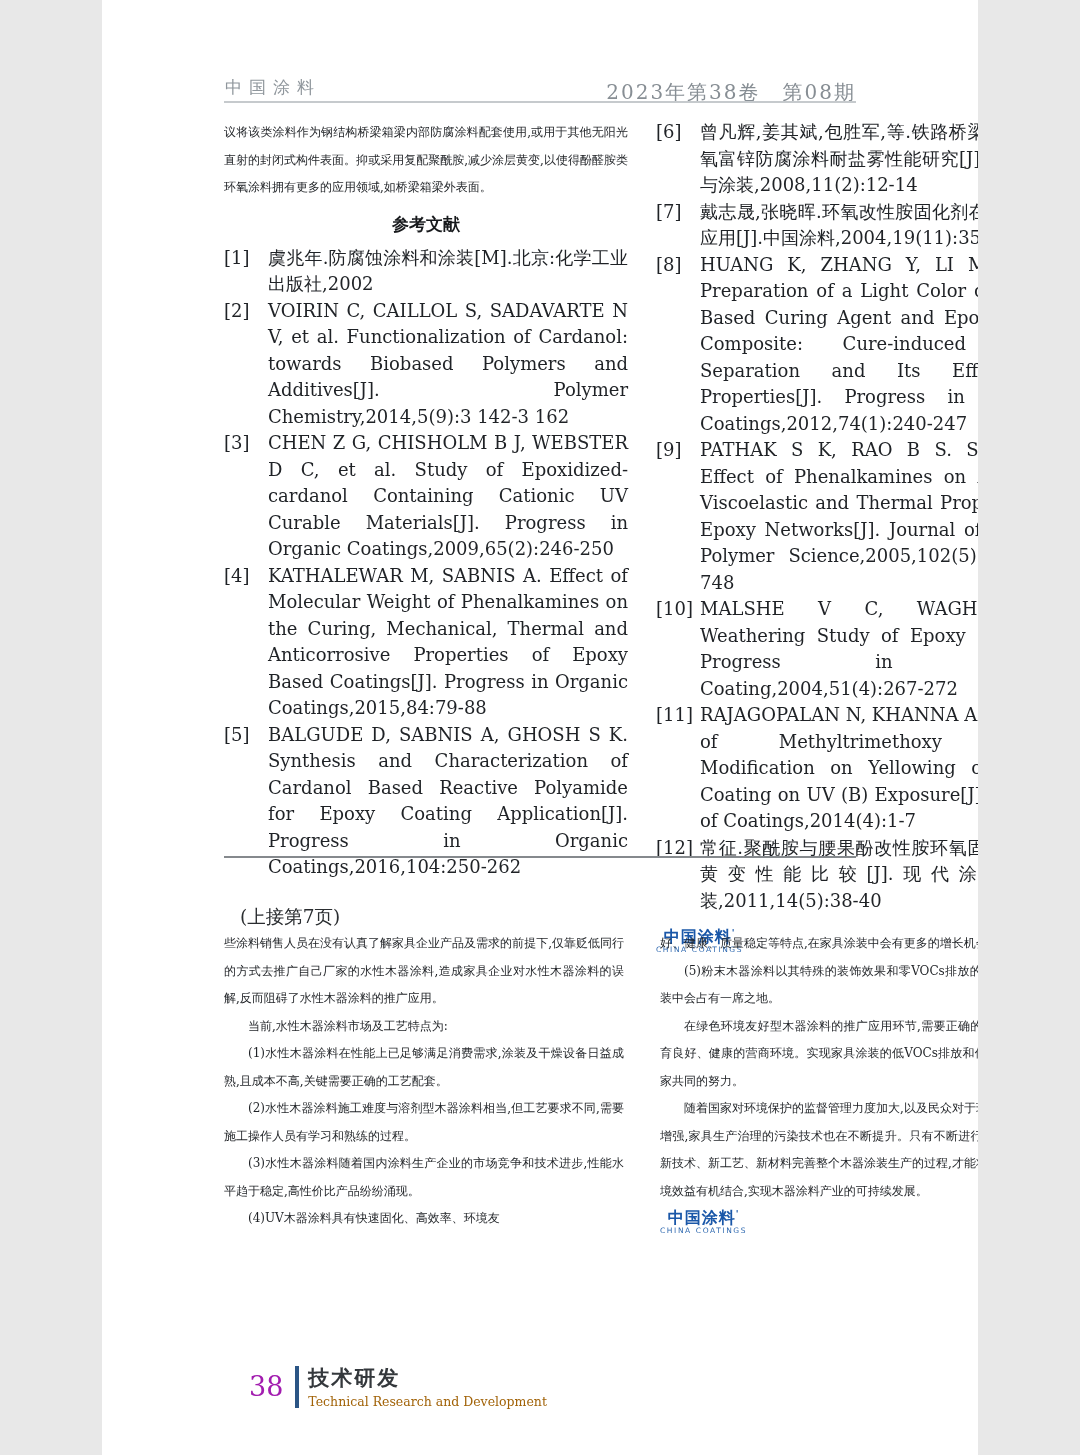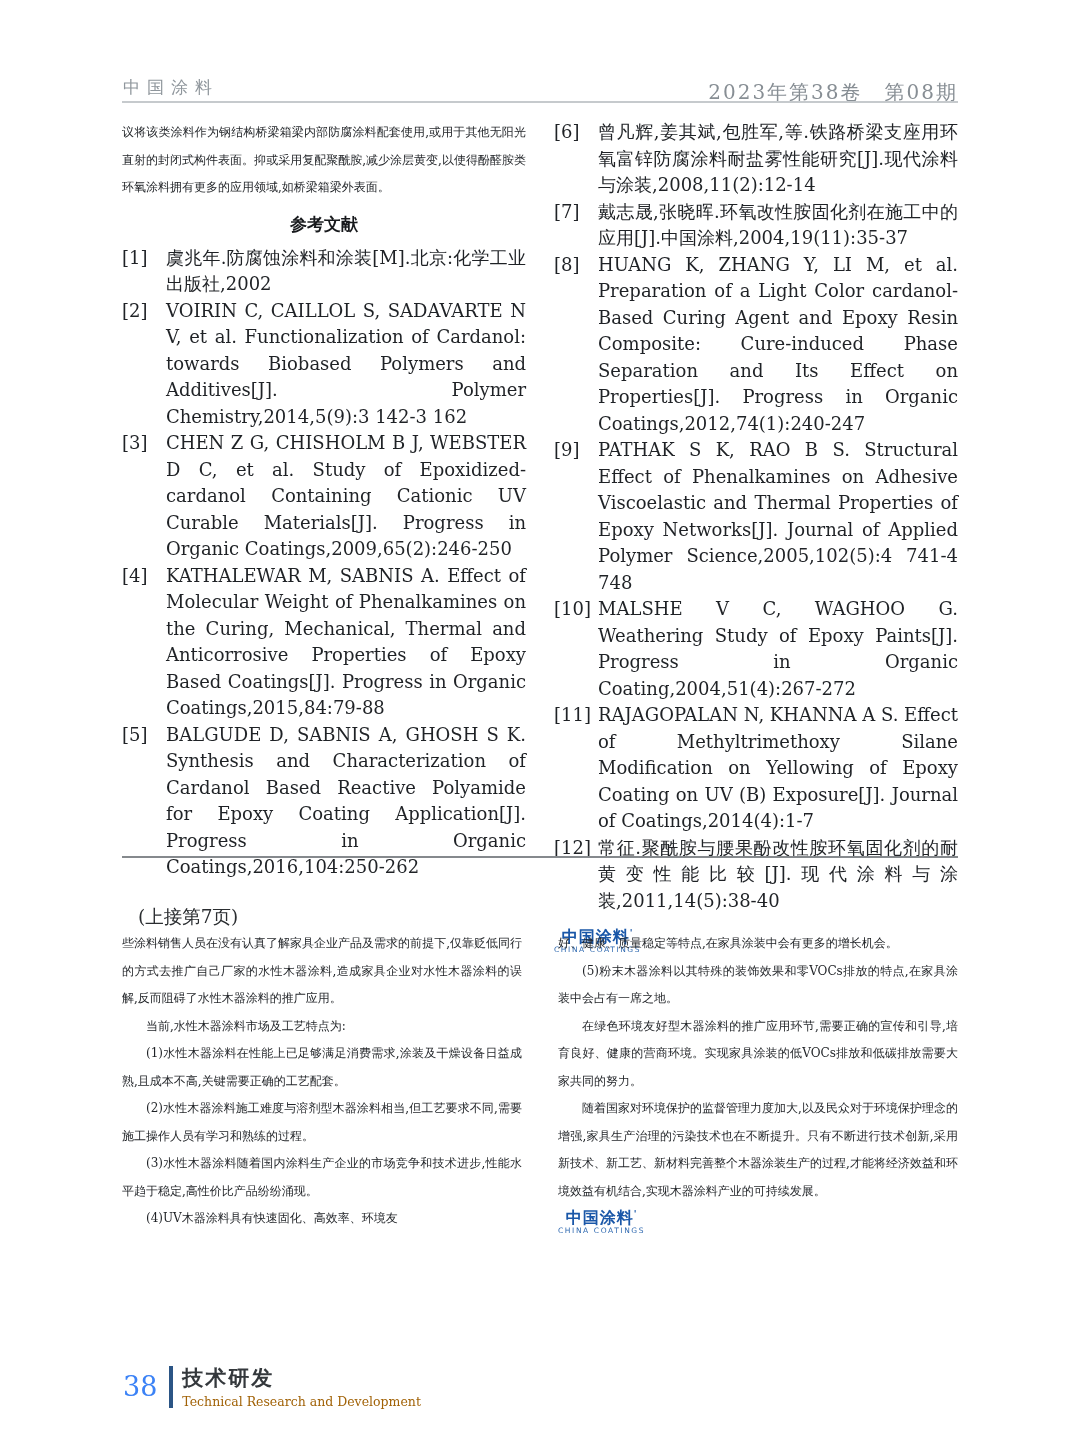--- a/index.html
+++ b/index.html
@@ -1,19 +1,19 @@
 <!DOCTYPE html>
 <html><head>
 <meta charset="utf-8">
 <style>
   * { margin:0; padding:0; box-sizing:border-box; }
   html,body { background:#e8e8e8; }
   .page {
     position:relative;
-    width:1080px; height:1455px;
+    width:876px; height:1455px;
     background:#ffffff;
     font-family:"DejaVu Serif","Liberation Serif",serif;
     color:#26282b;
     margin:0 auto;
     overflow:hidden;
   }
   
   .hdr-left {
     position:absolute; left:123px; top:76px;
     font-size:17px; letter-spacing:7px; color:#8f969c;
@@ -65,22 +65,23 @@
   .continuation {
     position:absolute; left:138px; top:876px;
     font-size:18.5px; color:#2a2d30;margin-top:28px;
   }
   
   .footer {
     position:absolute; left:123px; top:1364px;
     display:flex; align-items:center;
   }
   .footer-pagenum {
-    font-size:27px; color:#3b82f6; margin-right:12px;
+    font-size:27px; color:#a21caf; margin-right:12px;
     font-family:"DejaVu Serif","Liberation Serif",serif;
+    margin-left:24px;
   }
   .footer-bar { width:4px; height:42px; background:#2b5585; margin-right:9px; }
   .footer-cn {
     font-size:21px; font-weight:bold; color:#34383c; letter-spacing:2px;
     font-family:Liberation Serif, serif;
   }
   .footer-en {
     font-size:12.5px; color:#a16207; margin-top:2px;
     font-family:"DejaVu Serif","Liberation Serif",serif;
   }

